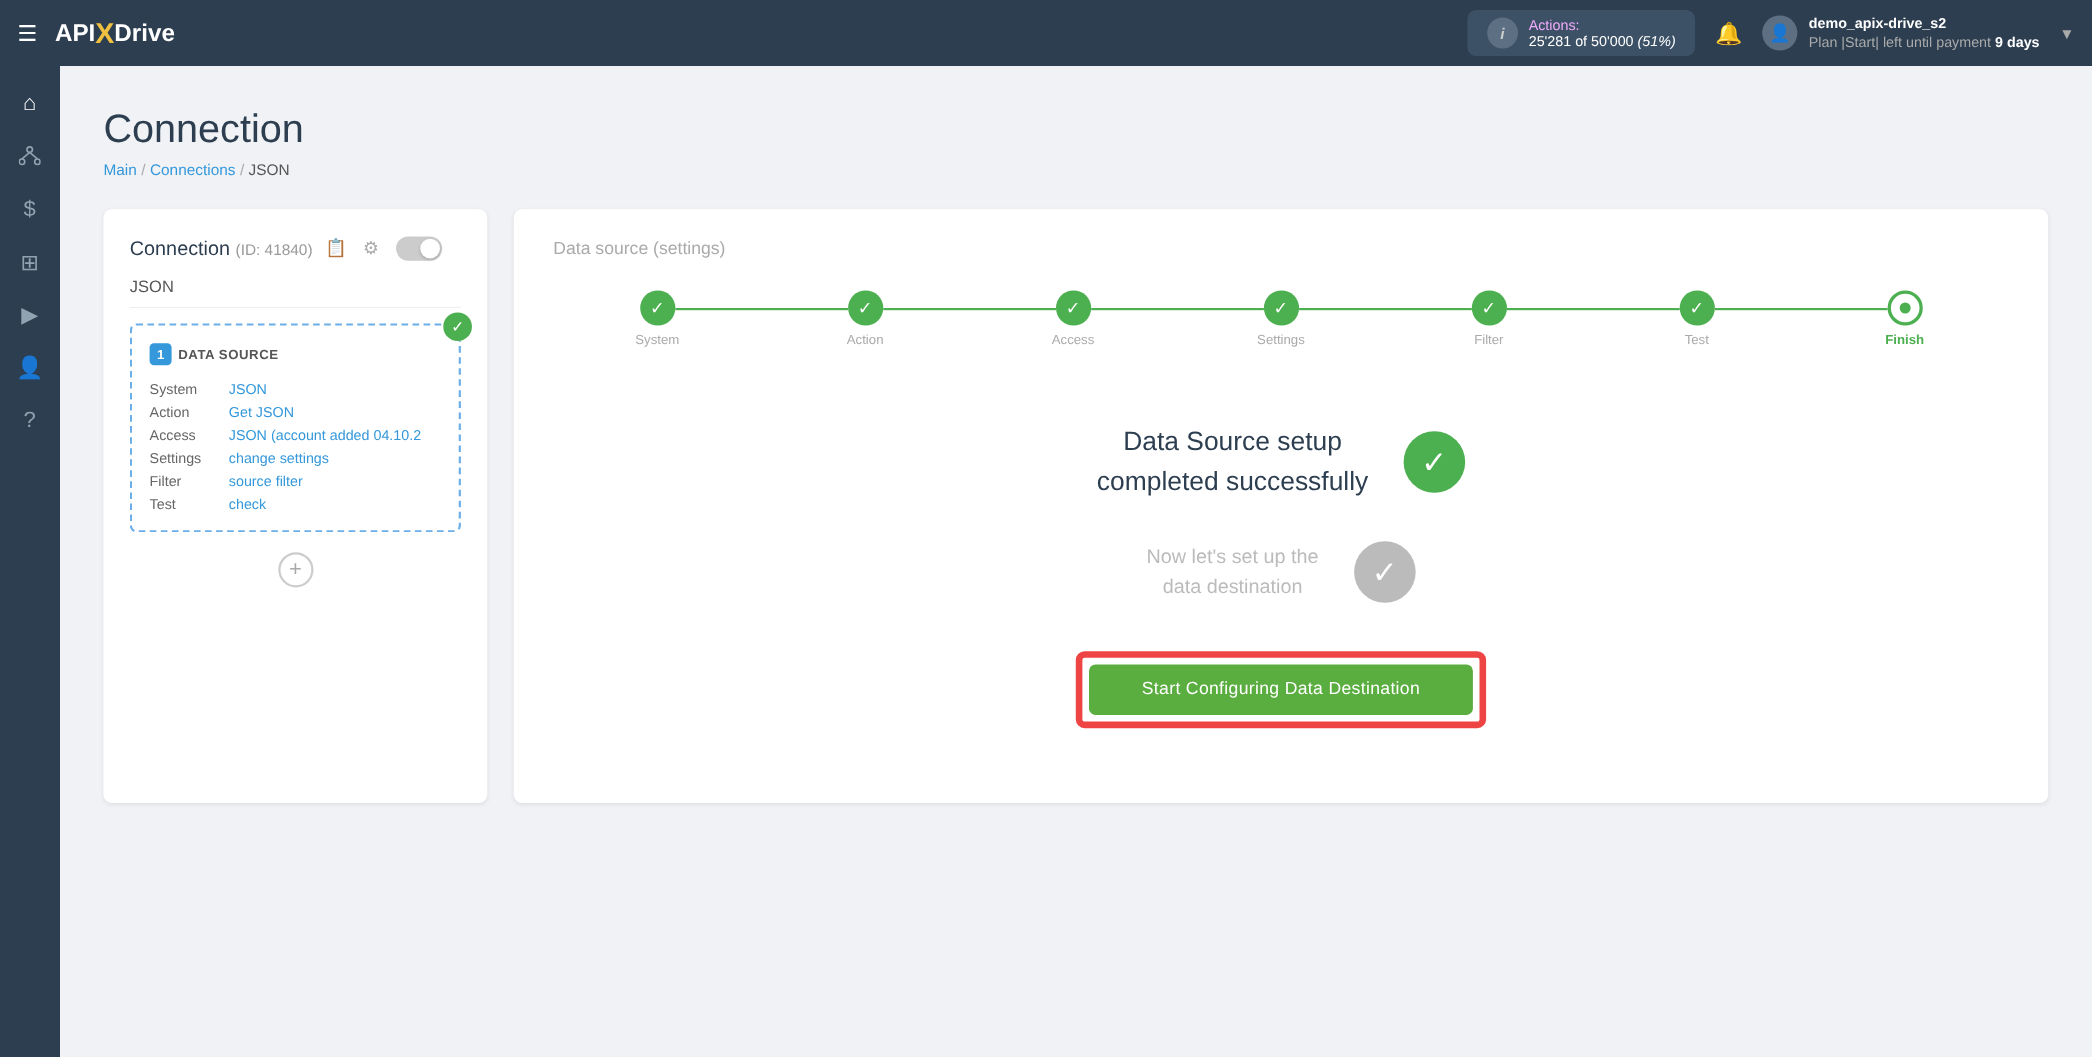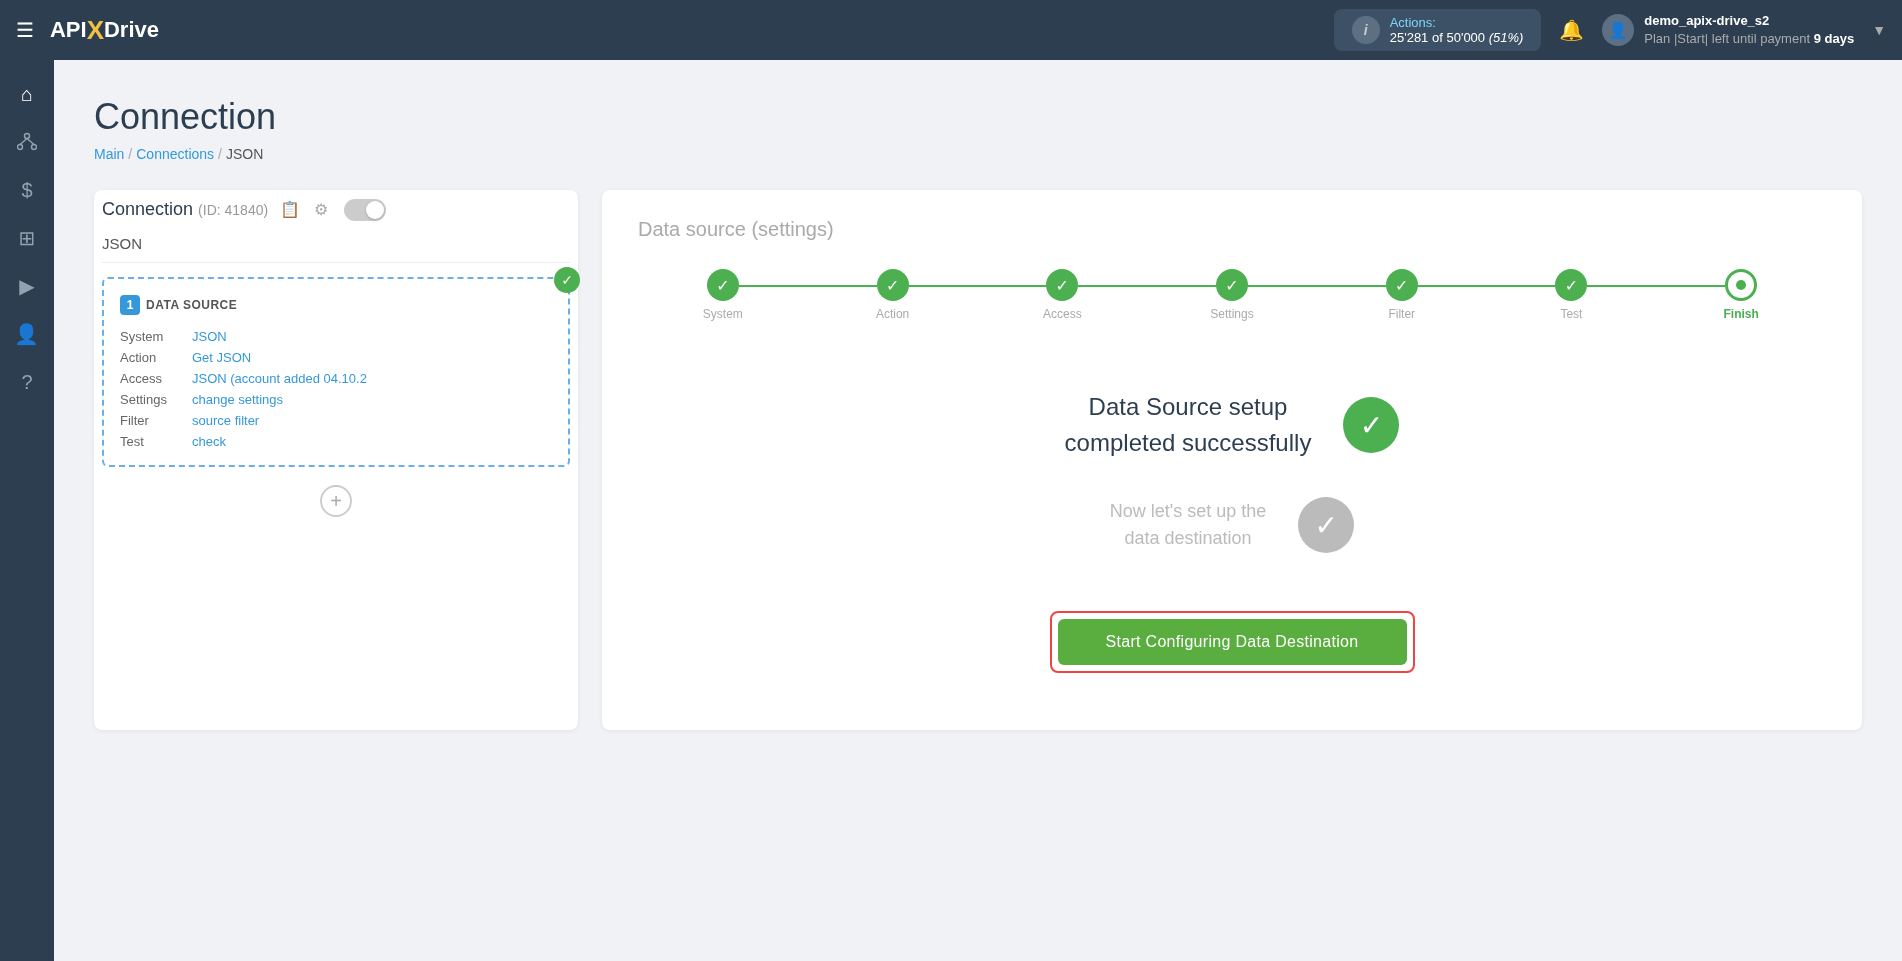--- a/index.html
+++ b/index.html
@@ -49,21 +49,21 @@
     .actions-badge .info-icon {
       width: 28px; height: 28px;
       background: #5d7083;
       border-radius: 50%;
       display: flex; align-items: center; justify-content: center;
       font-style: italic;
       font-weight: bold;
       font-size: 14px;
       color: #ccc;
     }
-    .actions-badge .actions-text { font-size: 13px; color: #7dd3fc; }
+    .actions-badge .actions-text { font-size: 13px; color: #f0abfc; }
     .actions-badge .actions-nums { font-size: 13px; color: #fff; }
 
     .bell-icon {
       color: #ccc;
       font-size: 20px;
       margin-right: 18px;
       cursor: pointer;
     }
     .user-section {
       display: flex;
@@ -142,22 +142,22 @@
     .cards-row {
       display: flex;
       gap: 24px;
       align-items: flex-start;
     }
 
     
     .left-card {
       background: #fff;
       border-radius: 8px;
-      padding: 8px;
-      width: 484px;
+      padding: 24px;
+      width: 349px;
       min-height: 540px;
       box-shadow: 0 1px 4px rgba(0,0,0,0.07);
     }
     .card-header {
       display: flex;
       align-items: center;
       gap: 10px;
       margin-bottom: 14px;
     }
     .card-title {
@@ -278,21 +278,21 @@
     
     .right-card {
       background: #fff;
       border-radius: 8px;
       padding: 28px 36px;
       flex: 1;
       min-height: 540px;
       box-shadow: 0 1px 4px rgba(0,0,0,0.07);
     }
     .right-card-title {
-      font-size: 20px;
+      font-size: 16px;
       font-weight: 400;
       color: #2c3e50;
       margin-bottom: 28px;
     }
     .right-card-title span { color: #aaa; font-weight: 300; }
 
     
     .stepper {
       display: flex;
       align-items: flex-start;
@@ -386,24 +386,24 @@
       width: 56px; height: 56px;
       background: #bbb;
       border-radius: 50%;
       display: flex; align-items: center; justify-content: center;
       color: #fff;
       font-size: 28px;
       flex-shrink: 0;
     }
 
     .cta-wrapper {
-      border: 2px solid #ef4444;
+      border: 6px solid #ef4444;
       border-radius: 8px;
       padding: 6px;
-      margin-top: 22px;
+      margin-top: 8px;
     }
     .cta-btn {
       background: #5aad3f;
       color: #fff;
       border: none;
       border-radius: 6px;
       padding: 14px 48px;
       font-size: 16px;
       cursor: pointer;
       font-weight: 500;

